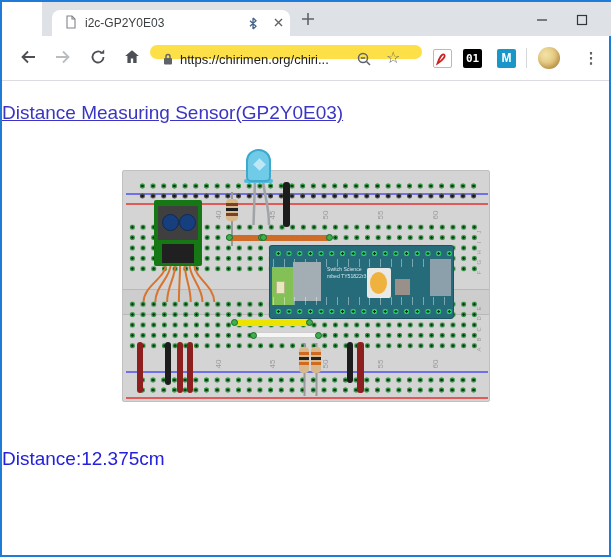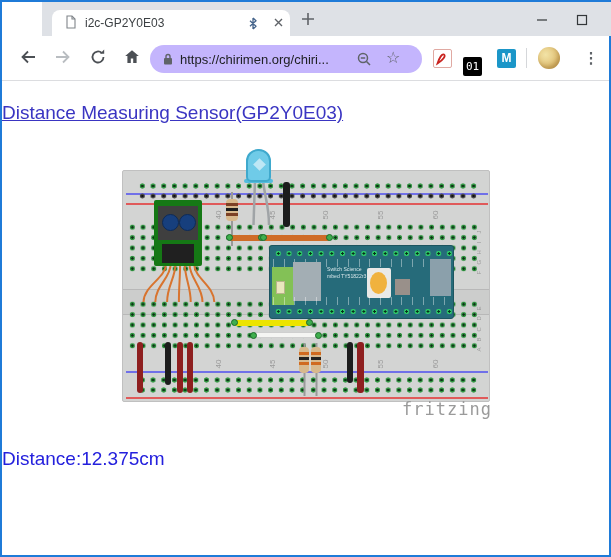--- a/index.html
+++ b/index.html
@@ -15,28 +15,28 @@
   .tab-close { position:absolute; left:218px; top:4px; width:17px; height:17px; cursor:default; }
   .newtab { position:absolute; left:257px; top:8px; width:18px; height:18px; }
   .winctl { position:absolute; top:9px; width:32px; height:18px; text-align:center; }
   .winctl svg { margin-top:3px; }
   .ctl-min { left:484px; } .ctl-max { left:524px; } .ctl-close { left:569px; }
 
   
   .toolbar { position:absolute; left:0; top:34px; width:607px; height:45px; background:#fff; border-bottom:1px solid #dcdde0; }
   .navbtn { position:absolute; top:11px; width:22px; height:22px; }
   .btn-back { left:16px; } .btn-fwd { left:51px; } .btn-reload { left:86px; } .btn-home { left:120px; }
-  .omnibox { position:absolute; left:148px; top:9px; width:272px; height:28px; background:#c4b5fd; border-radius:14px; }
+  .omnibox { position:absolute; left:148px; top:9px; width:272px; height:14px; background:#fde047; border-radius:14px; }
   .lock { position:absolute; left:12px; top:7px; width:12px; height:14px; }
   .url { position:absolute; left:30px; top:7px; font-size:13px; color:#202124; white-space:nowrap; }
   .zoomout { position:absolute; left:206px; top:6px; width:16px; height:16px; }
   .star { position:absolute; left:236px; top:3px; font-size:16px; color:#5f6368; }
   .ext { position:absolute; top:13px; width:19px; height:19px; border-radius:2px; text-align:center; }
   .ext-pdf { left:431px; background:#fff; border:1px solid #e0a9a2; }
-  .ext-01 { left:461px; background:#000; color:#fff; font-family:"DejaVu Sans Mono", monospace; font-size:11px; font-weight:normal; line-height:19px;margin-top:8px; }
+  .ext-01 { left:461px; background:#000; color:#fff; font-family:"DejaVu Sans Mono", monospace; font-size:11px; font-weight:bold; line-height:19px; }
   .ext-m { left:495px; background:#1b96c8; color:#fff; font-size:12px; font-weight:bold; line-height:19px; }
   .tsep { position:absolute; left:524px; top:12px; width:1px; height:20px; background:#d5d7da; }
   .avatar { position:absolute; left:536px; top:11px; width:22px; height:22px; border-radius:50%;
             background:radial-gradient(circle at 35% 35%, #f2e3a6, #e3c57c 55%, #c79d55); box-shadow:inset -2px -3px 4px rgba(150,110,40,.45); }
   .menu-dots { position:absolute; left:581px; top:10px; width:16px; height:24px; font-size:15px; font-weight:bold; color:#5f6368; text-align:center; line-height:24px; }
 
   
   .content { position:absolute; left:0; top:80px; width:607px; height:473px; background:#fff; }
   .heading { position:absolute; left:0; top:20px; width:100%; text-align:left; }
   .heading a { font-size:19px; color:#3a35c2; text-decoration:underline; }
@@ -341,18 +341,17 @@
       </div>
       <div class="resistor res-bl res-b2">
         <div class="b1"></div>
           <div class="b2"></div>
           <div class="b3"></div>
       </div>
 
       <div class="jumper blackw w-bk2"></div>
       <div class="jumper redw w-r4"></div>
 
-      <div class="fritzing-mark">fritzing</div>
     </div>
 
     <div class="distance">Distance:12.375cm</div>
   </div>
 </div>
 
 </body></html>

